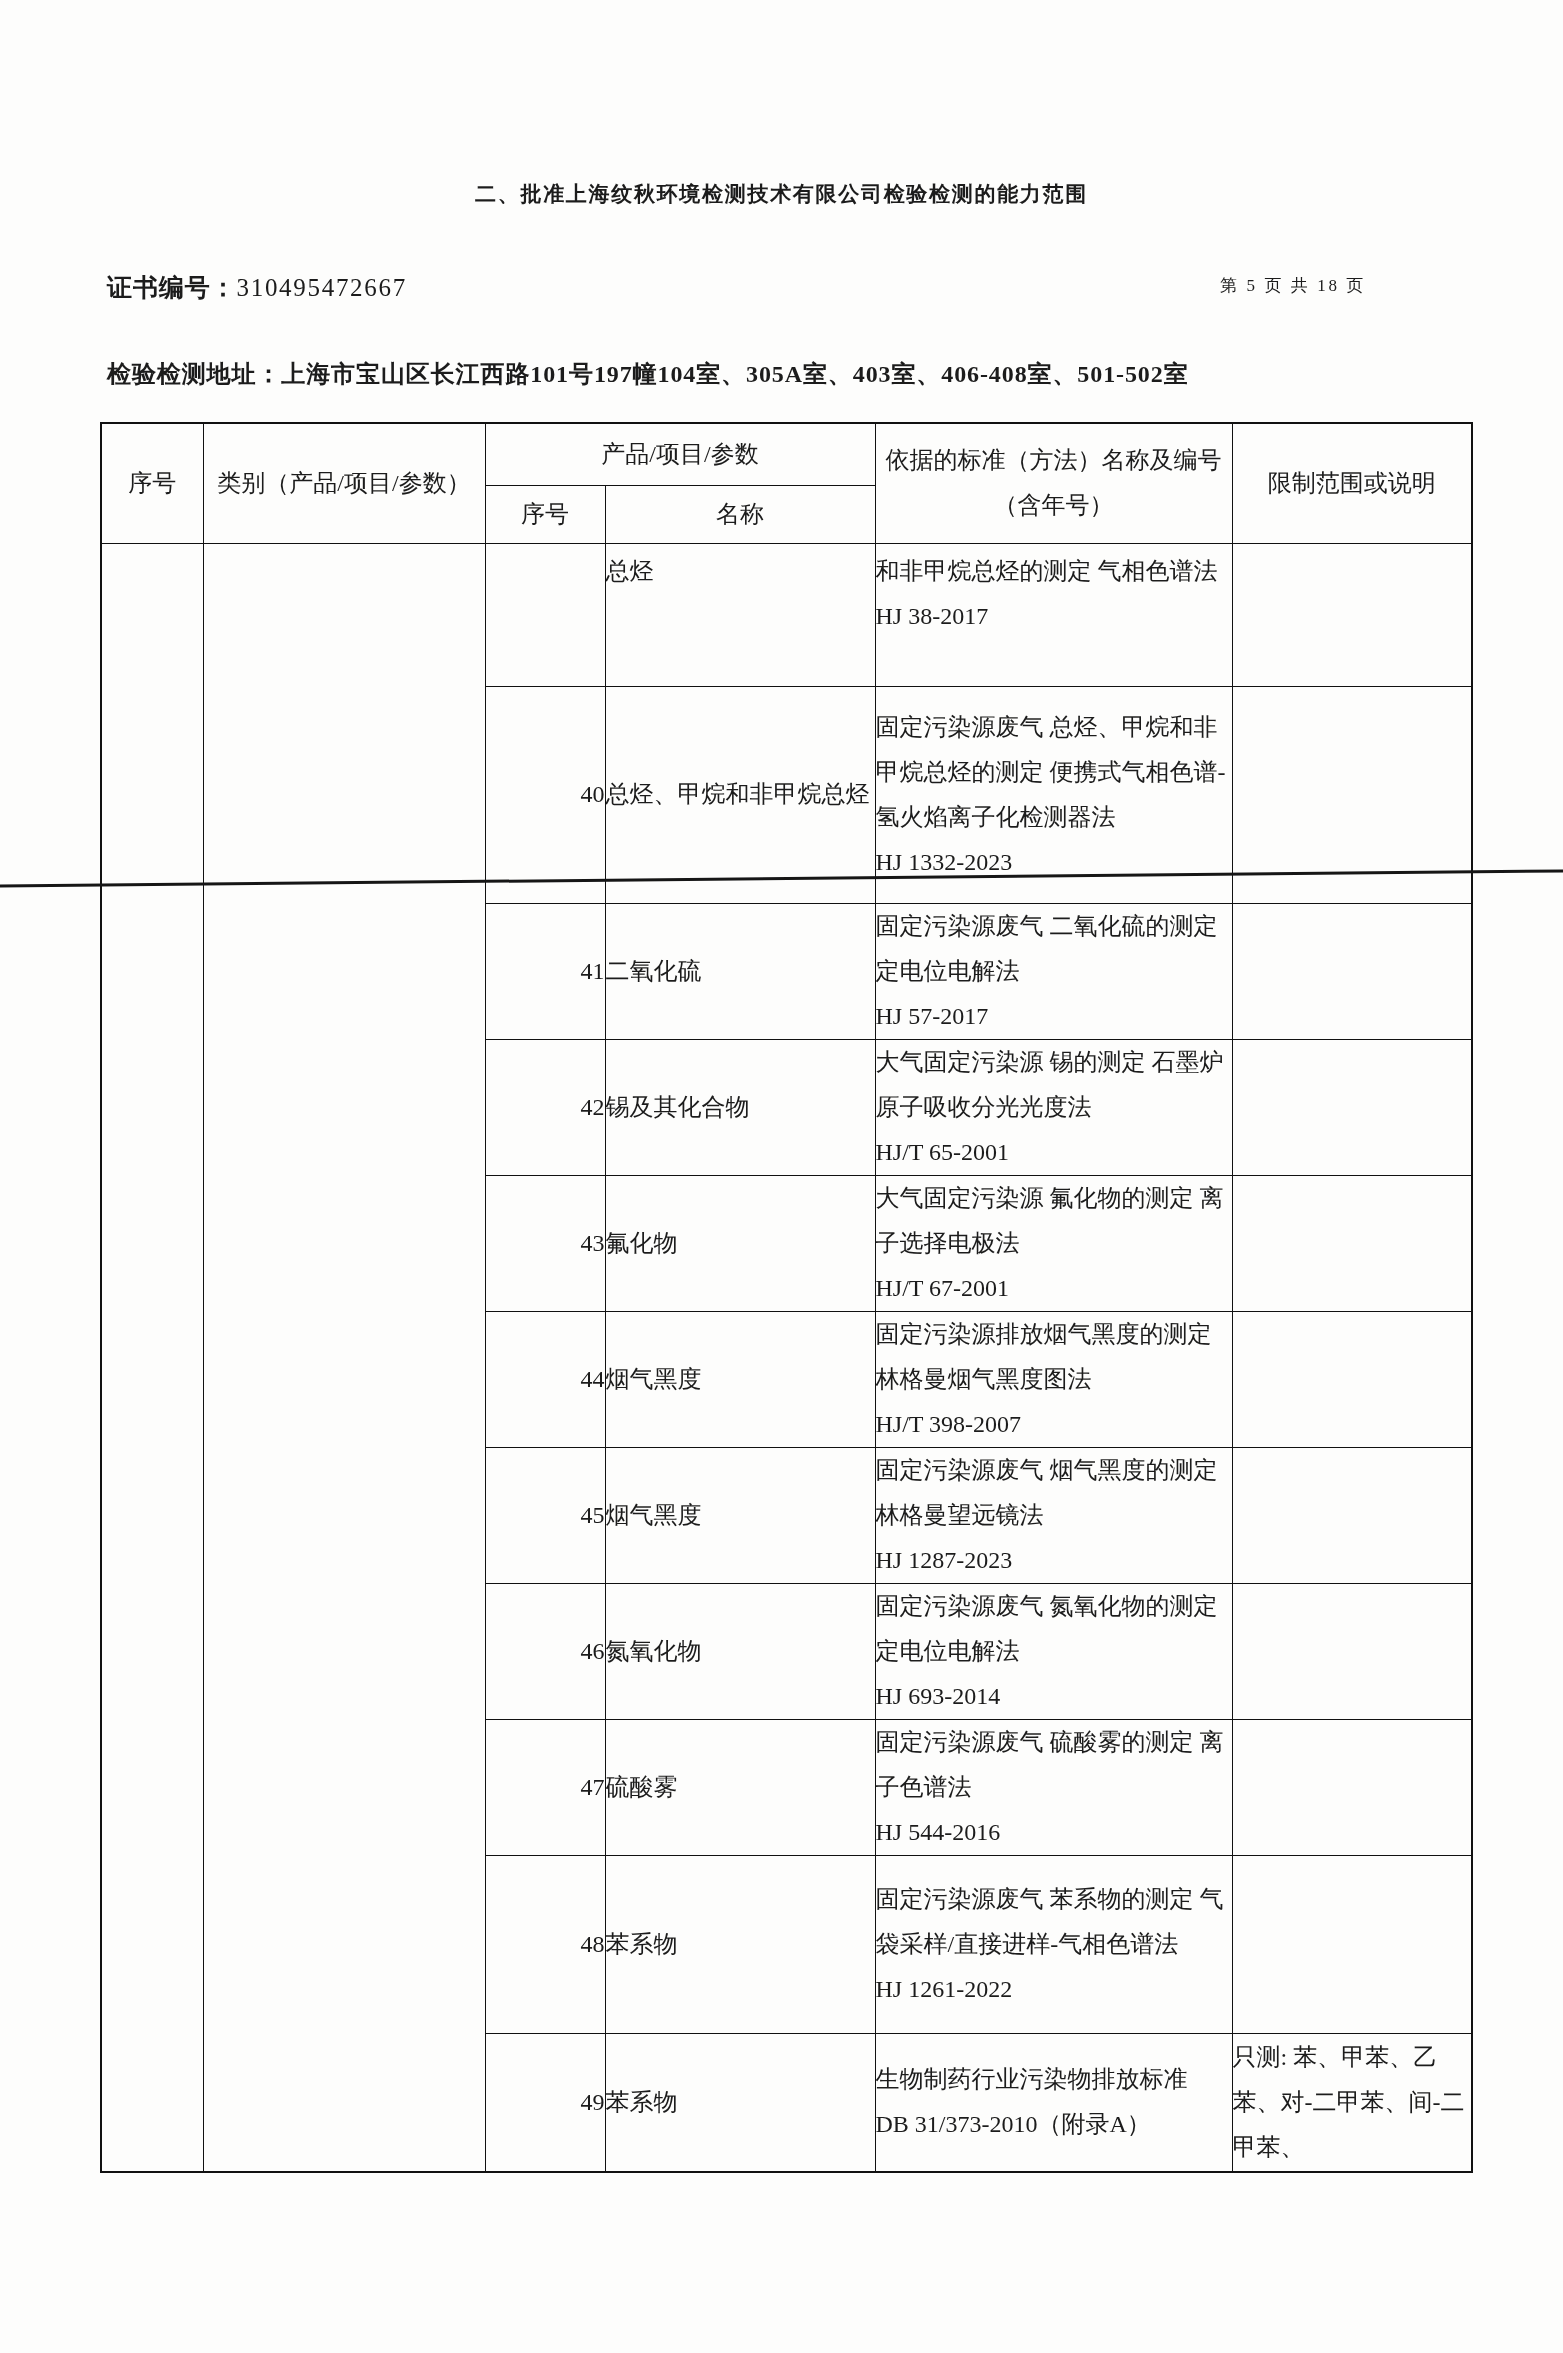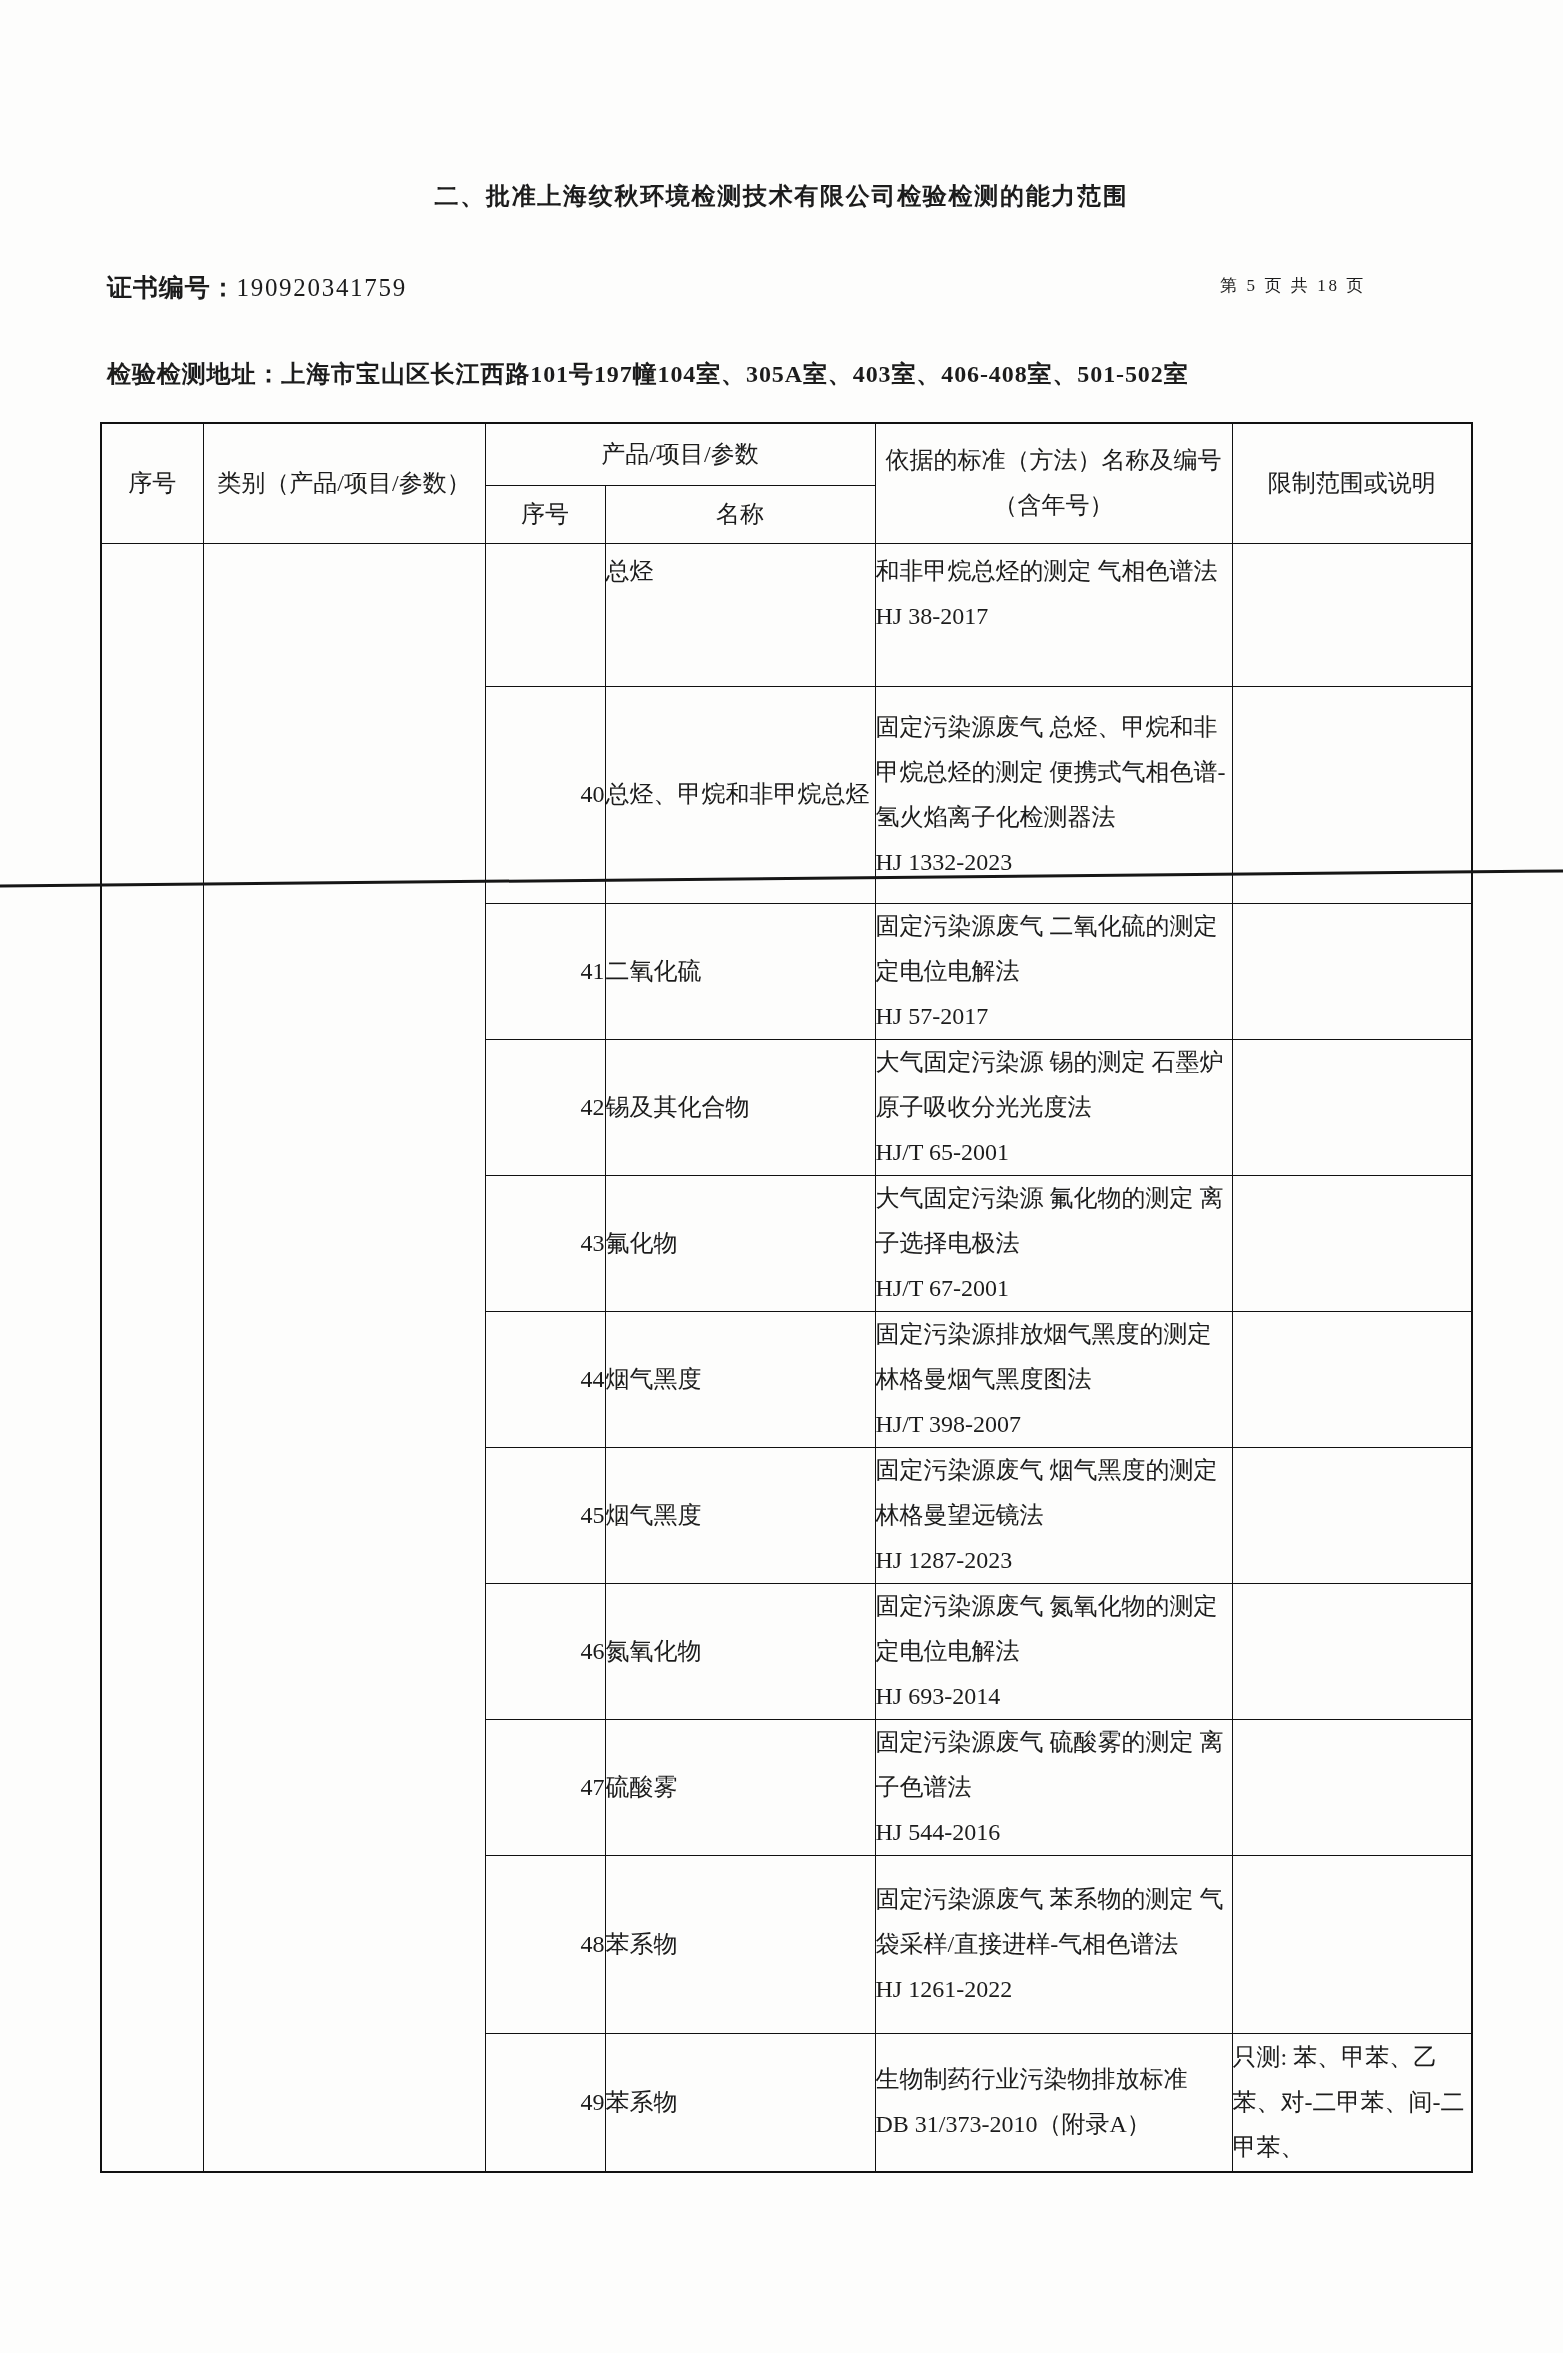--- a/index.html
+++ b/index.html
@@ -6,21 +6,21 @@
   .page{
     position:relative;
     width:1563px;height:2354px;
     background:#fdfdfc;
     font-family:"Liberation Serif","DejaVu Serif",serif;
     color:#1c1c1c;
     overflow:hidden;
   }
   .title{
     position:absolute;top:180px;left:0;width:100%;
-    text-align:center;font-size:24px;font-weight:bold;letter-spacing:1.7px;
+    text-align:center;font-size:21px;font-weight:bold;letter-spacing:1.7px;
   }
   .cert-line{
     position:absolute;top:271px;left:107px;
     font-size:25px;font-weight:600;letter-spacing:0.9px;
   }
   .cert-line .num{font-weight:500;letter-spacing:1.7px;}
   .page-info{
     position:absolute;top:274px;left:1220px;
     font-size:17px;letter-spacing:2.6px;
   }
@@ -62,21 +62,21 @@
   }
 </style>
 </head>
 <body>
 
 <div class="page">
 
   <div class="title">二、批准上海纹秋环境检测技术有限公司检验检测的能力范围</div>
 
   <div class="cert-line">
-    <span>证书编号：</span><span class="num">190920341759</span>
+    <span>证书编号：</span><span class="num">310495472667</span>
   </div>
 
   <div class="page-info">第 5 页 共 18 页</div>
 
   <div class="address-line">
     <span>检验检测地址：</span><span>上海市宝山区长江西路101号197幢104室、305A室、403室、406-408室、501-502室</span>
   </div>
 
   <table class="cap">
     <colgroup>

